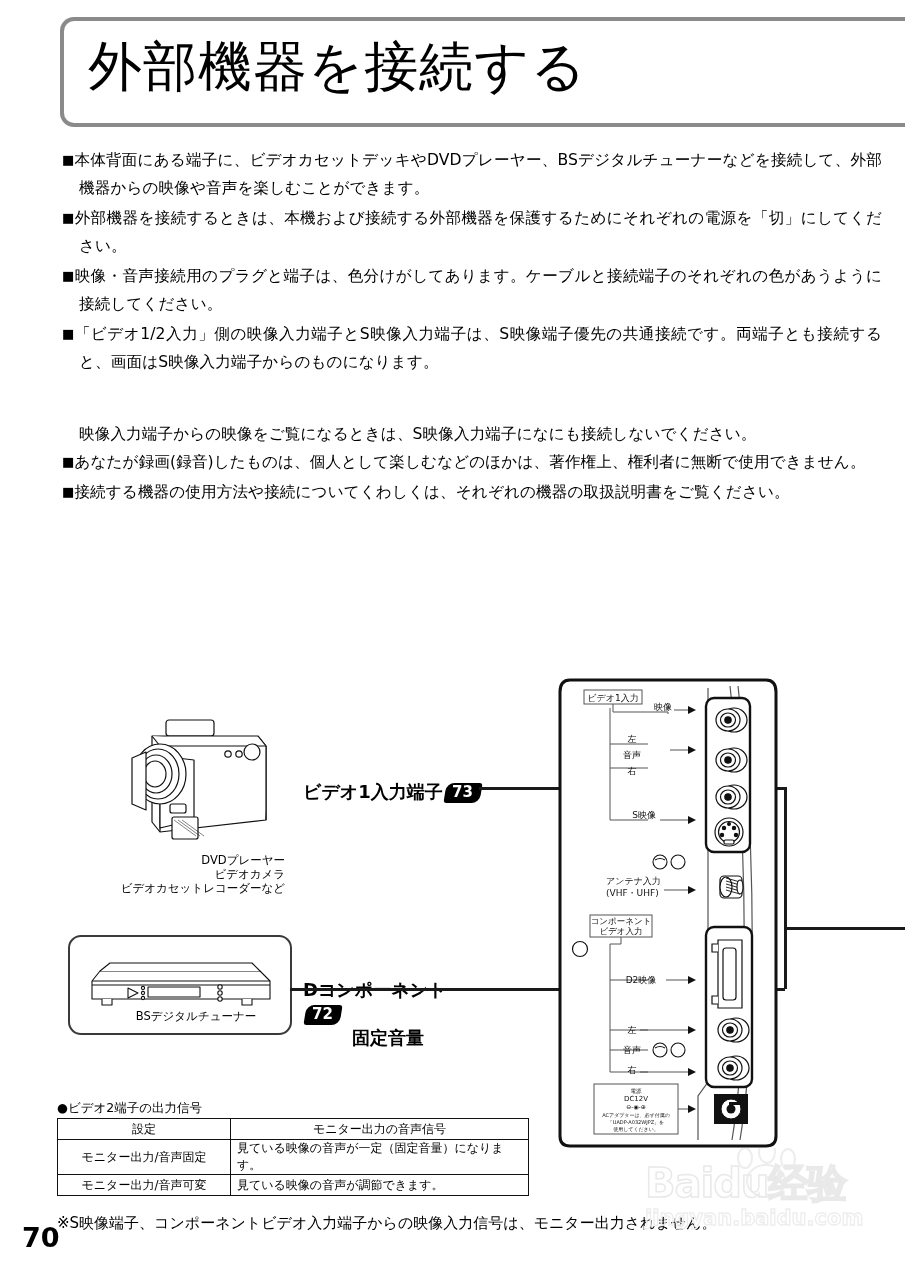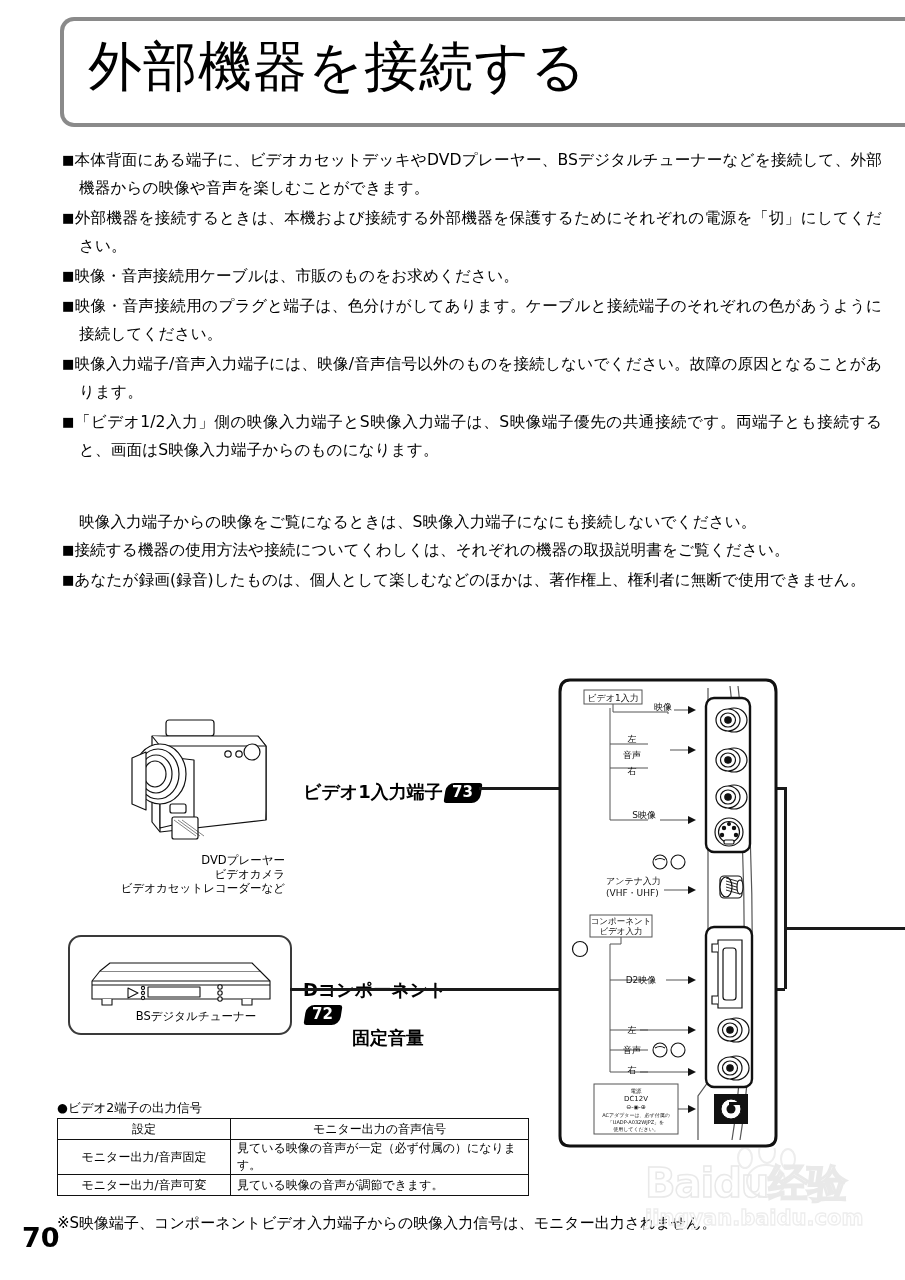--- a/index.html
+++ b/index.html
@@ -149,27 +149,25 @@
 <body>
 
 <div class="page">
 
   <div class="title-box"></div>
   <div class="title-text">外部機器を接続する</div>
 
   <div class="body">
     <span class="bul"><span class="mk">■</span><span>本体背面にある端子に、ビデオカセットデッキやDVDプレーヤー、BSデジタルチューナーなどを接続して、外部機器からの映像や音声を楽しむことができます。</span></span>
     <span class="bul"><span class="mk">■</span><span>外部機器を接続するときは、本機および接続する外部機器を保護するためにそれぞれの電源を「切」にしてください。</span></span>
-    <span class="bul"><span class="mk">■</span><span>映像・音声接続用ケーブルは、市販のものをお求めください。</span></span>
     <span class="bul"><span class="mk">■</span><span>映像・音声接続用のプラグと端子は、色分けがしてあります。ケーブルと接続端子のそれぞれの色があうように接続してください。</span></span>
-    <span class="bul"><span class="mk">■</span><span>映像入力端子/音声入力端子には、映像/音声信号以外のものを接続しないでください。故障の原因となることがあります。</span></span>
     <span class="bul"><span class="mk">■</span><span>「ビデオ1/2入力」側の映像入力端子とS映像入力端子は、S映像端子優先の共通接続です。両端子とも接続すると、画面はS映像入力端子からのものになります。</span></span>
     <span class="sub">映像入力端子からの映像をご覧になるときは、S映像入力端子になにも接続しないでください。</span>
+    <span class="bul"><span class="mk">■</span><span>あなたが録画(録音)したものは、個人として楽しむなどのほかは、著作権上、権利者に無断で使用できません。</span></span>
     <span class="bul"><span class="mk">■</span><span>接続する機器の使用方法や接続についてくわしくは、それぞれの機器の取扱説明書をご覧ください。</span></span>
-    <span class="bul"><span class="mk">■</span><span>あなたが録画(録音)したものは、個人として楽しむなどのほかは、著作権上、権利者に無断で使用できません。</span></span>
   </div>
 
   <svg class="cam-svg" width="180" height="140" viewBox="0 0 180 140">
     <g fill="#fff" stroke="#111" stroke-width="1.2" stroke-linejoin="round">
       <rect x="58" y="8" width="48" height="16" rx="3"></rect>
       <path d="M44 24 L150 24 L158 34 L158 108 L52 120 L44 110 Z"></path>
       <path d="M150 24 L158 34 L158 108"></path>
       <path d="M44 24 L52 34 L158 34"></path>
       <path d="M52 34 L52 120"></path>
       <path d="M86 48 L86 108 L52 116 L52 44 Z" fill="#fff"></path>
@@ -394,21 +392,21 @@
   <table class="sig">
     <thead>
       <tr>
         <th style="width:160px;">設定</th>
         <th>モニター出力の音声信号</th>
       </tr>
     </thead>
     <tbody>
       <tr>
         <td class="k">モニター出力/音声固定</td>
-        <td>見ている映像の音声が一定（必ず付属の）になります。</td>
+        <td>見ている映像の音声が一定（固定音量）になります。</td>
       </tr>
       <tr>
         <td class="k">モニター出力/音声可変</td>
         <td>見ている映像の音声が調節できます。</td>
       </tr>
     </tbody>
   </table>
   <div class="tbl-note">※S映像端子、コンポーネントビデオ入力端子からの映像入力信号は、モニター出力されません。</div>
 
   <div class="pageno">70</div>

